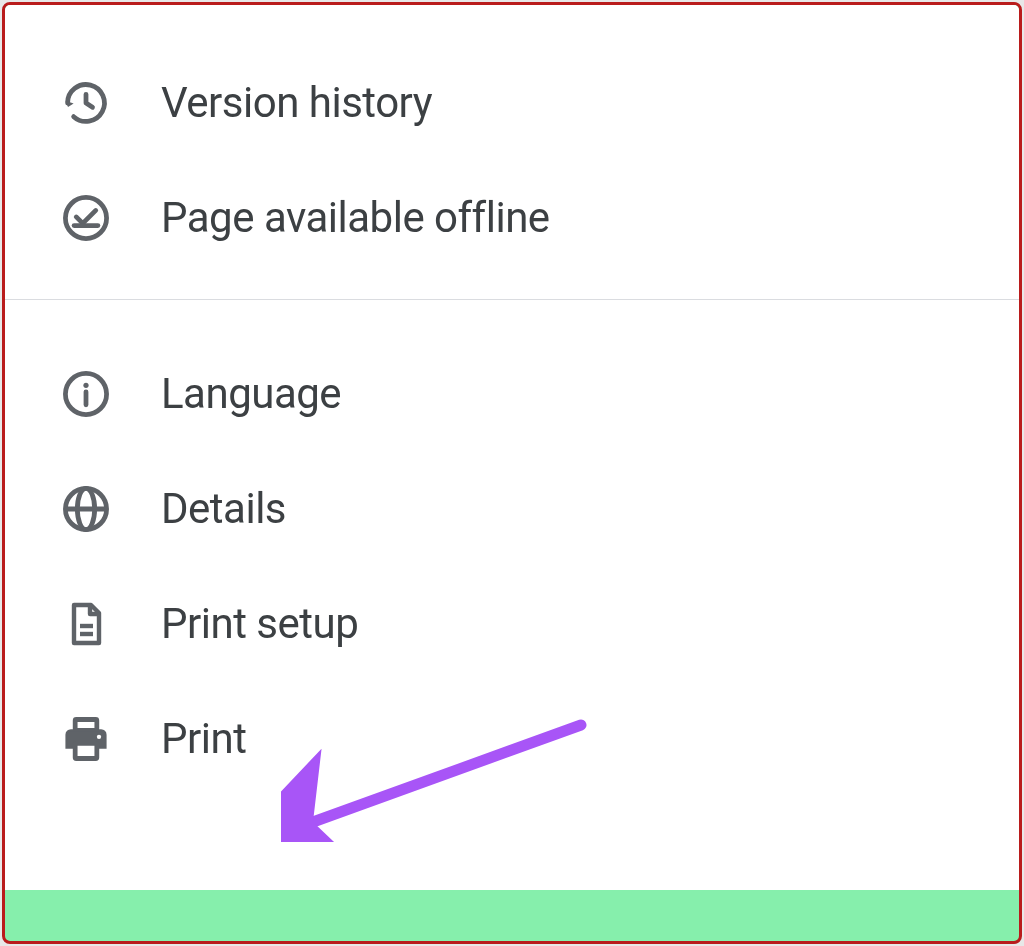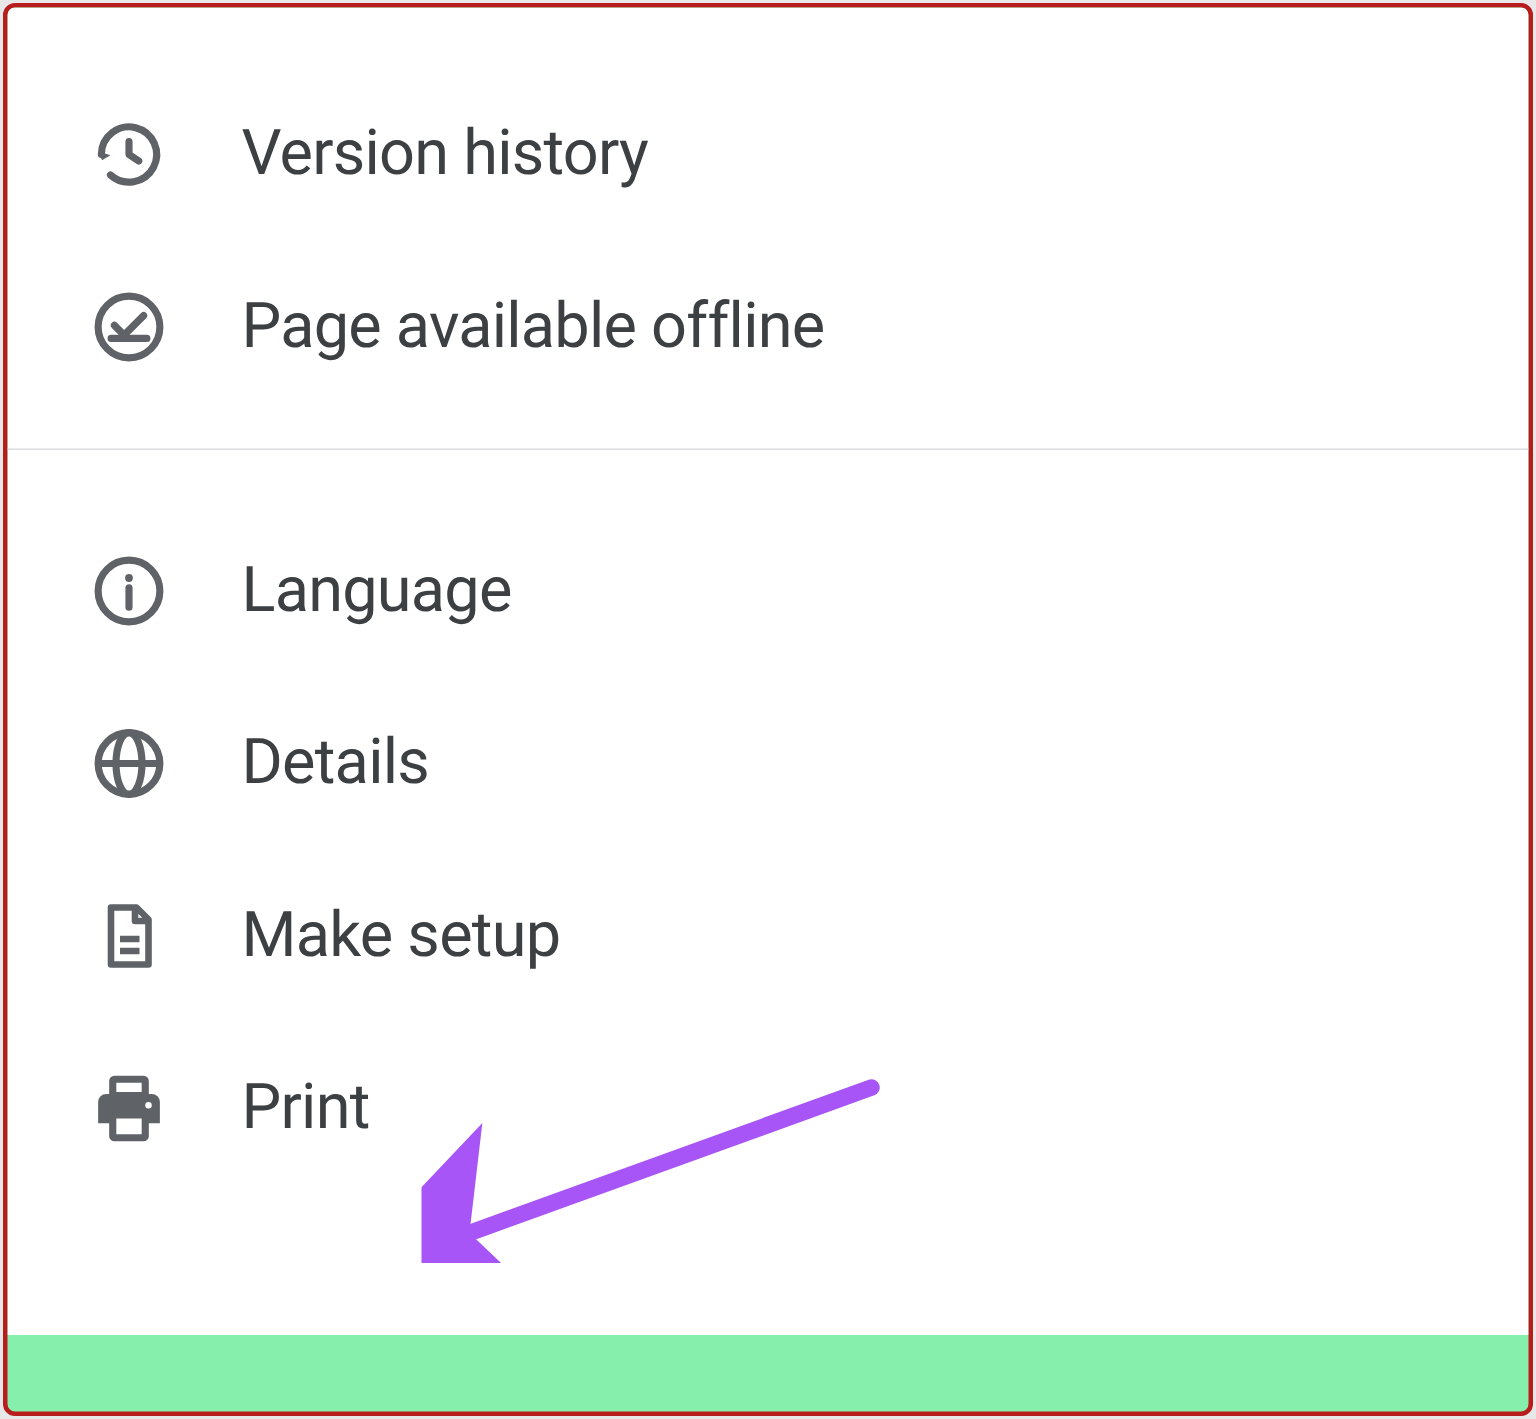--- a/index.html
+++ b/index.html
@@ -126,21 +126,21 @@
 
     <div class="menu-item">
       <span class="icon-wrapper">
         <svg width="48" height="52" viewBox="0 0 24 24" fill="none" stroke="#5f6368" stroke-width="2.2">
           <path d="M6 2.5 L14.5 2.5 L18.5 6.5 L18.5 21.5 L6 21.5 Z" stroke-linejoin="round"></path>
           <path d="M14 2.5 L14 7 L18.5 7" stroke-linejoin="round"></path>
           <line x1="9" y1="13" x2="15.5" y2="13"></line>
           <line x1="9" y1="17" x2="15.5" y2="17"></line>
         </svg>
       </span>
-      <span class="menu-label">Make setup</span>
+      <span class="menu-label">Print setup</span>
     </div>
 
     <div class="menu-item">
       <span class="icon-wrapper">
         <svg width="52" height="52" viewBox="0 0 24 24" fill="none" stroke="#5f6368" stroke-width="2.2">
           <rect x="7" y="3" width="10" height="5" rx="0.5"></rect>
           <path d="M5 8 L19 8 a2 2 0 0 1 2 2 L21 16 L17 16 L17 14 L7 14 L7 16 L3 16 L3 10 a2 2 0 0 1 2 -2 Z" fill="#5f6368" stroke="#5f6368" stroke-width="1"></path>
           <rect x="7" y="14" width="10" height="7" rx="0.5" fill="white"></rect>
           <circle cx="18" cy="11" r="1" fill="white" stroke="none"></circle>
         </svg>

